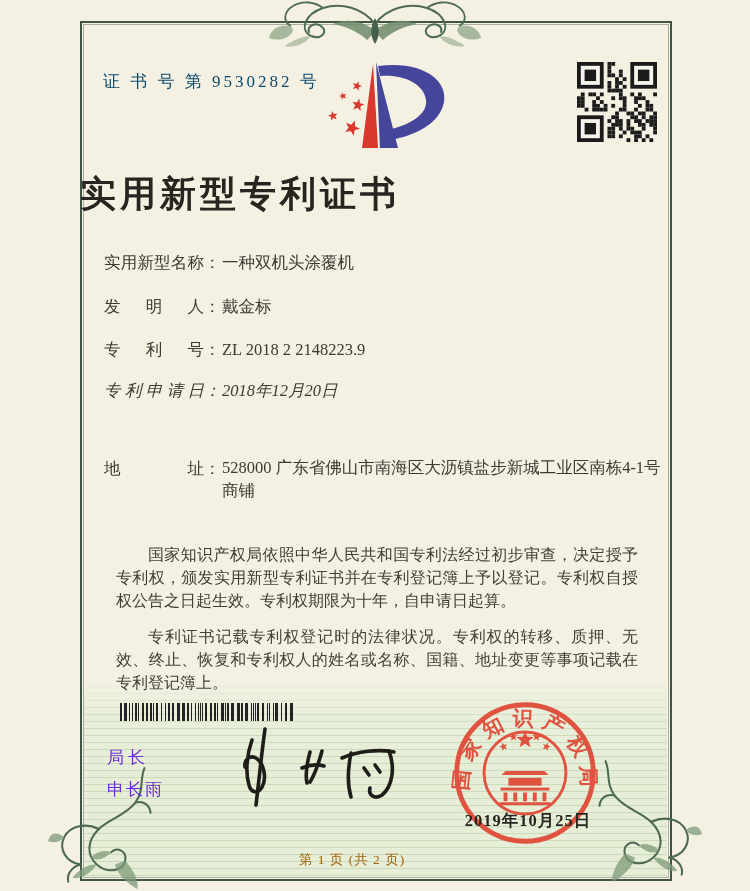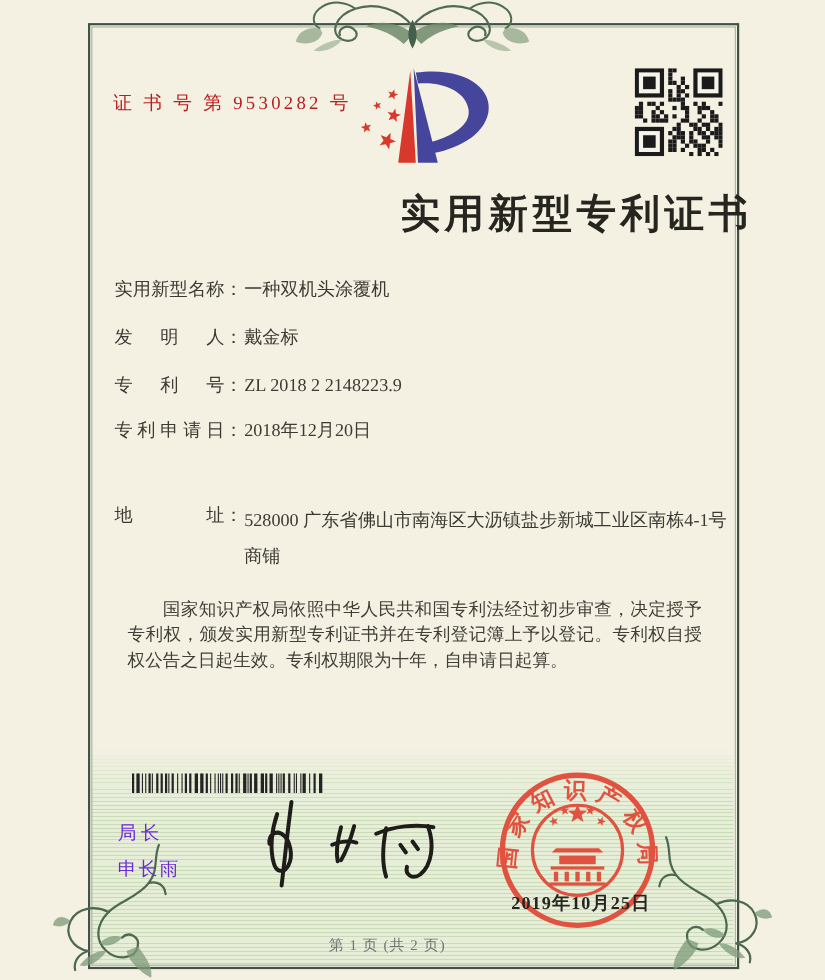--- a/index.html
+++ b/index.html
@@ -14,43 +14,43 @@
   
   .band{left:83px;top:680px;width:584px;height:198px;
         background:linear-gradient(180deg, rgba(230,238,216,0) 0%, rgba(230,238,216,.85) 16%, var(--band_green) 38%);}
   .band-waves{position:absolute;inset:0;
         background:repeating-linear-gradient(180deg, rgba(140,170,110,0) 0 2.6px, rgba(140,170,110,.30) 2.6px 3.5px);
         -webkit-mask-image:linear-gradient(180deg,transparent,#000 26%);
         mask-image:linear-gradient(180deg,transparent,#000 26%);}
   
   .frame{left:80px;top:21px;width:588px;height:856px;border:2px solid var(--frame_green);}
   .frame-inner{position:absolute;inset:1px;border:1px solid var(--frame_light);}
-  .cert-no{left:103px;top:70px;font-size:17px;letter-spacing:3px;color:#b91c1c;margin-top:12px;}
+  .cert-no{left:103px;top:70px;font-size:17px;letter-spacing:3px;color:#0c4a6e;}
   .qr{left:577px;top:62px;width:80px;height:80px;}
   .logo{left:322px;top:54px;width:156px;height:106px;}
-  .title{left:80px;top:170px;width:588px;text-align:right;font-size:36px;font-weight:700;
-         letter-spacing:4px;color:#26251f;margin-left:16px;}
+  .title{left:80px;top:170px;width:588px;text-align:left;font-size:36px;font-weight:700;
+         letter-spacing:4px;color:#26251f;}
   .field{left:104px;font-size:16.5px;line-height:26px;color:#3b3a33;white-space:nowrap;}
   .flabel{display:inline-block;width:100px;text-align:justify;text-align-last:justify;}
   .fcolon{display:inline-block;width:18px;}
   .flabel2{display:inline-block;width:80px;text-align:justify;text-align-last:justify;margin-left:16px;}
   .fvalue.wrap{display:inline-block;width:452px;white-space:normal;word-break:break-all;
-               vertical-align:top;line-height:33px;}
+               vertical-align:top;line-height:23px;}
   .body-text{left:104px;top:531px;width:546px;font-size:16px;line-height:23.2px;
              text-align:justify;color:#403f37;}
   .body-text p{margin:12px;text-indent:2em;}
   .barcode{left:120px;top:703px;width:178px;height:18px;}
   .director-title{left:107px;top:746px;font-size:17px;letter-spacing:4px;color:#6d28d9;}
   .director-name{left:107px;top:778px;font-size:17px;letter-spacing:2px;color:#6d28d9;}
   .signature{left:218px;top:724px;width:204px;height:86px;}
   .seal{left:447px;top:695px;width:156px;height:156px;opacity:.93;}
   .seal-date{left:449px;top:810px;width:158px;font-size:16.5px;font-weight:700;
              letter-spacing:1px;color:#26251f;text-align:center;}
   .footer{left:58px;top:851px;width:588px;text-align:center;font-size:13.5px;
-          letter-spacing:1px;color:#737373;}
+          letter-spacing:1px;color:#a16207;}
   .flourish{left:263px;top:0;width:224px;height:52px;}
   .corner-bl{left:46px;top:766px;width:134px;height:125px;}
   .corner-br{left:570px;top:752px;width:134px;height:139px;transform:scaleX(-1);}
 </style>
 </head>
 <body>
 
 <div class="page">
 
   <div class="abs band">
@@ -251,29 +251,30 @@
 
   <div class="abs field" style="top:294px;">
     <span class="flabel">发明人</span><span class="fcolon">：</span><span class="fvalue">戴金标</span>
   </div>
   <div class="abs field" style="top:250px;">
     <span class="flabel">实用新型名称</span><span class="fcolon">：</span><span class="fvalue">一种双机头涂覆机</span>
   </div>
   <div class="abs field" style="top:337px;">
     <span class="flabel">专利号</span><span class="fcolon">：</span><span class="fvalue">ZL 2018 2 2148223.9</span>
   </div>
-  <div class="abs field" style="top:378px;">
+  <div class="abs field" style="top:378px;font-style:italic;">
     <span class="flabel">专利申请日</span><span class="fcolon">：</span><span class="fvalue">2018年12月20日</span>
   </div>
   <div class="abs field" style="top:456px;">
     <span class="flabel">地址</span><span class="fcolon">：</span><span class="fvalue wrap">528000 广东省佛山市南海区大沥镇盐步新城工业区南栋4-1号商铺</span>
   </div>
 
   <div class="abs body-text">
     <p>国家知识产权局依照中华人民共和国专利法经过初步审查，决定授予专利权，颁发实用新型专利证书并在专利登记簿上予以登记。专利权自授权公告之日起生效。专利权期限为十年，自申请日起算。</p>
+    <p>专利证书记载专利权登记时的法律状况。专利权的转移、质押、无效、终止、恢复和专利权人的姓名或名称、国籍、地址变更等事项记载在专利登记簿上。</p>
   </div>
 
   <svg class="abs barcode" id="barcode-svg" viewBox="0 0 178 18" preserveAspectRatio="none">
       <rect x="0" y="0" width="2" height="18" fill="#232323"></rect>
       <rect x="4" y="0" width="3" height="18" fill="#232323"></rect>
       <rect x="9" y="0" width="1" height="18" fill="#232323"></rect>
       <rect x="12" y="0" width="1" height="18" fill="#232323"></rect>
       <rect x="15" y="0" width="2" height="18" fill="#232323"></rect>
       <rect x="18" y="0" width="1" height="18" fill="#232323"></rect>
       <rect x="22" y="0" width="2" height="18" fill="#232323"></rect>

